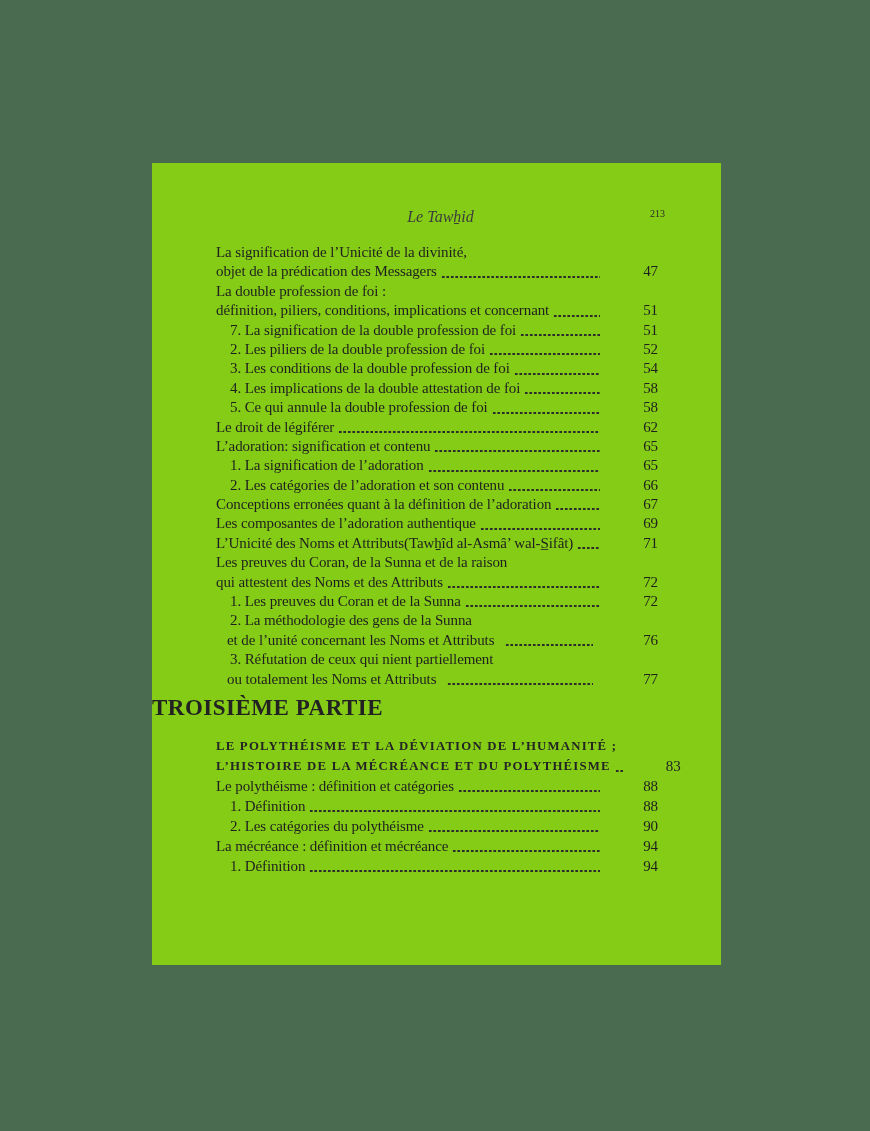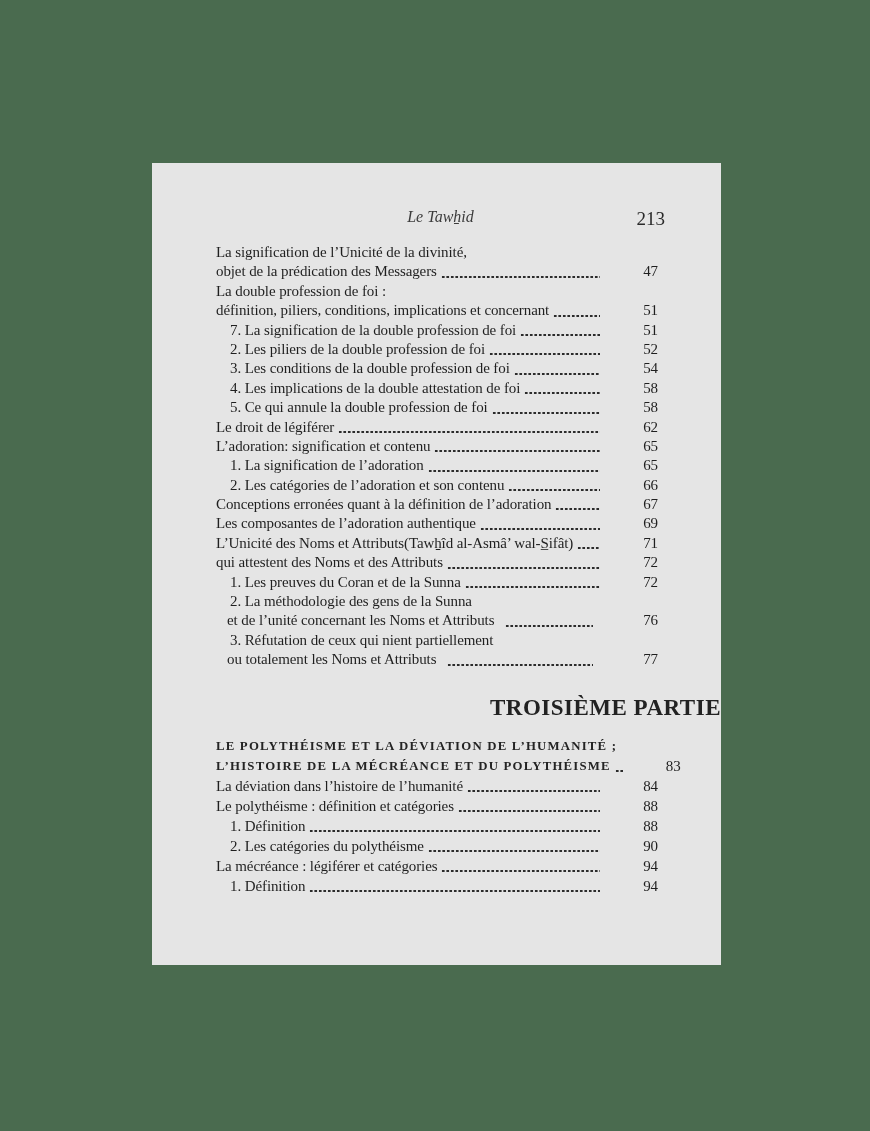--- a/index.html
+++ b/index.html
@@ -21,21 +21,21 @@
   }
   .head-title {
     position:absolute; left:0; right:0; top:0;
     text-align:center;
     font-style:italic;
     font-size:16px;
     color:#3c3c3c;
   }
   .folio {
     position:absolute; right:0; top:0;
-    font-size:19px;
+    font-size:10px;
     color:#2a2a2a;
   }
   .toc {
     position:absolute; left:64px; right:63px;
     color:#1f1f1f;
   }
   .toc-1 { top:80px; }
   .toc-2 { top:573px; }
   .toc-line {
     display:flex;
@@ -69,31 +69,31 @@
     color:#242424;
   }
   .toc-line.caps .num {
     font-weight:normal;
     font-size:15px;
     letter-spacing:0;
   }
   .part-heading {
     position:absolute; left:0; right:0; top:531px;
     height:28px; line-height:28px;
-    text-align:right;
+    text-align:left;
     font-weight:bold;
     font-size:23px;
     letter-spacing:0.5px;
     color:#222;
   }
 </style>
 </head>
 <body style="background: rgb(74, 107, 79);">
 
-<div class="page" style="background: #e5e5e5;">
+<div class="page" style="background: #84cc16;">
 
   <div class="running-head">
     <div class="head-title">Le Tawẖid</div>
     <div class="folio">213</div>
   </div>
 
   <div class="toc toc-1" id="toc-section-1">
       <div class="toc-line">
         <span class="txt">La signification de l’Unicité de la divinité,</span>
       </div>
@@ -164,20 +164,23 @@
         <span class="txt">Les composantes de l’adoration authentique</span>
         <span class="dots"></span>
         <span class="num">69</span>
       </div>
       <div class="toc-line">
         <span class="txt">L’Unicité des Noms et Attributs(Tawẖîd al-Asmâ’ wal-S̲ifât)</span>
         <span class="dots"></span>
         <span class="num">71</span>
       </div>
       <div class="toc-line">
+        <span class="txt">Les preuves du Coran, de la Sunna et de la raison</span>
+      </div>
+      <div class="toc-line">
         <span class="txt">qui attestent des Noms et des Attributs</span>
         <span class="dots"></span>
         <span class="num">72</span>
       </div>
       <div class="toc-line ind1">
         <span class="txt">1. Les preuves du Coran et de la Sunna</span>
         <span class="dots"></span>
         <span class="num">72</span>
       </div>
       <div class="toc-line ind1">
@@ -203,41 +206,36 @@
   <div class="toc toc-2" id="toc-section-2">
       <div class="toc-line caps">
         <span class="txt">LE POLYTHÉISME ET LA DÉVIATION DE L’HUMANITÉ ;</span>
       </div>
       <div class="toc-line caps">
         <span class="txt">L’HISTOIRE DE LA MÉCRÉANCE ET DU POLYTHÉISME</span>
         <span class="dots"></span>
         <span class="num">83</span>
       </div>
       <div class="toc-line">
-        <span class="txt">La déviation dans l’histoire de l’humanité</span>
-        <span class="dots"></span>
-        <span class="num">84</span>
-      </div>
-      <div class="toc-line">
         <span class="txt">Le polythéisme : définition et catégories</span>
         <span class="dots"></span>
         <span class="num">88</span>
       </div>
       <div class="toc-line ind1">
         <span class="txt">1. Définition</span>
         <span class="dots"></span>
         <span class="num">88</span>
       </div>
       <div class="toc-line ind1">
         <span class="txt">2. Les catégories du polythéisme</span>
         <span class="dots"></span>
         <span class="num">90</span>
       </div>
       <div class="toc-line">
-        <span class="txt">La mécréance : légiférer et catégories</span>
+        <span class="txt">La mécréance : définition et mécréance</span>
         <span class="dots"></span>
         <span class="num">94</span>
       </div>
       <div class="toc-line ind1">
         <span class="txt">1. Définition</span>
         <span class="dots"></span>
         <span class="num">94</span>
       </div>
     </div>
 

